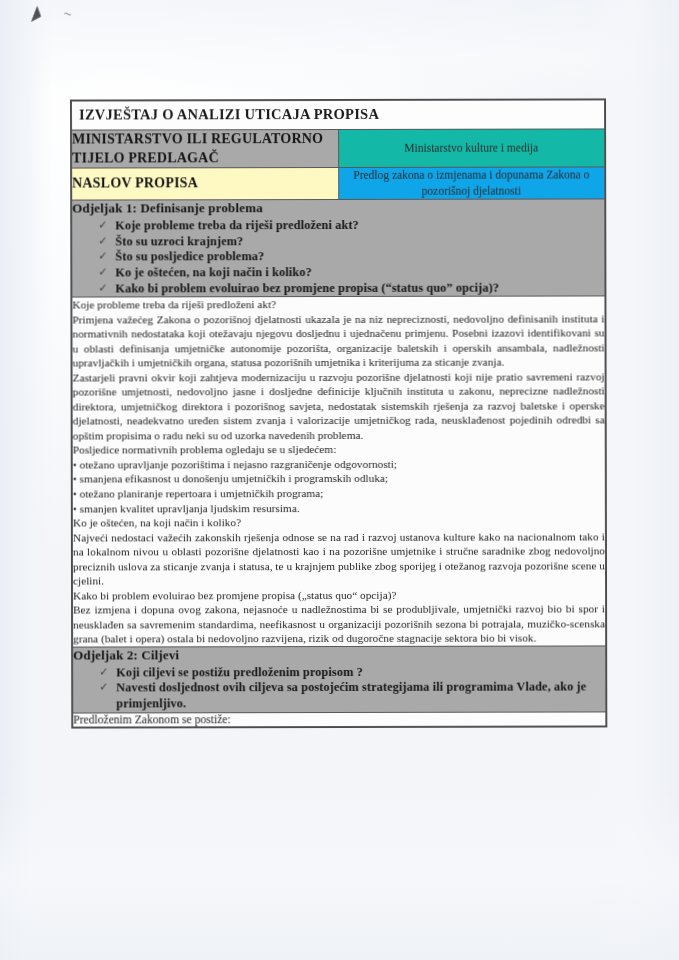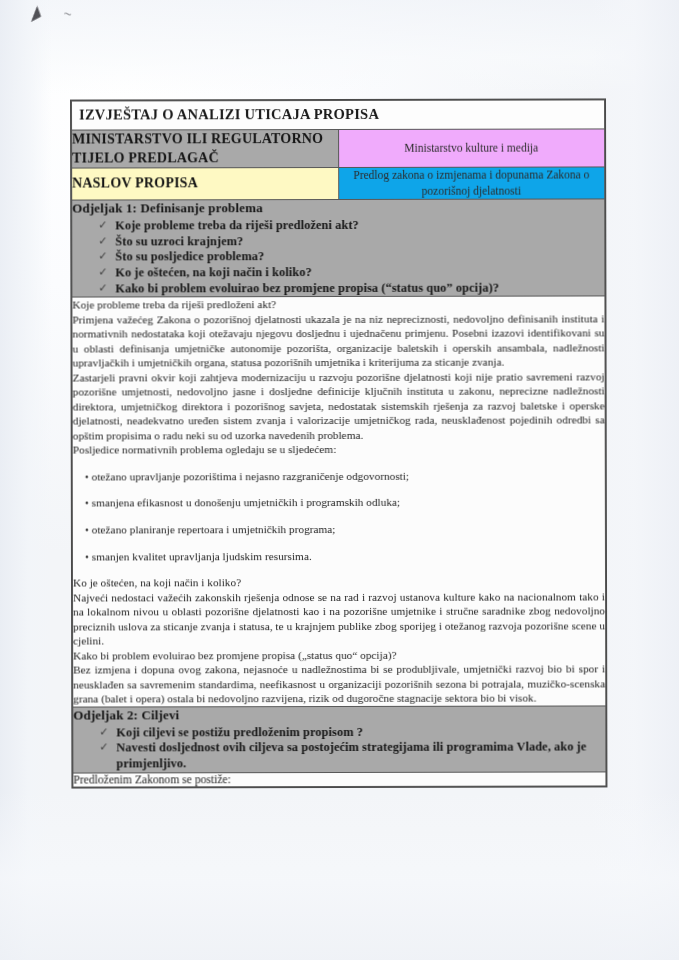--- a/index.html
+++ b/index.html
@@ -114,21 +114,21 @@
   }
   .cell-label.white { background: #fef9c3; }
   .label-text {
     font-size: 14px;
     font-weight: bold;
     line-height: 1.33;
     letter-spacing: .2px;
     color: #151515;
   }
   .cell-value {
-    background: #f0abfc;
+    background: #14b8a6;
     text-align: center;
     padding: 6px 10px 7px 10px;
   }
   .cell-value.white { background: #0ea5e9; }
   .value-text {
     font-size: 11.5px;
     line-height: 1.35;
     color: #2b2b2b;
   }
 
@@ -182,21 +182,21 @@
     text-align: justify;
     margin: 0;
   }
   .body-p.q {
     text-align: left;
   }
   .bullet-line {
     font-size: 11.3px;
     line-height: 1.285;
     color: #242424;
-    margin: 12px;
+    margin: 0;
   }
   .closing-block {
     background: #fcfcfc;
     padding: 4px 8px 5px 8px;
   }
   .closing-text {
     font-size: 11.6px;
     color: #242424;
   }
 

